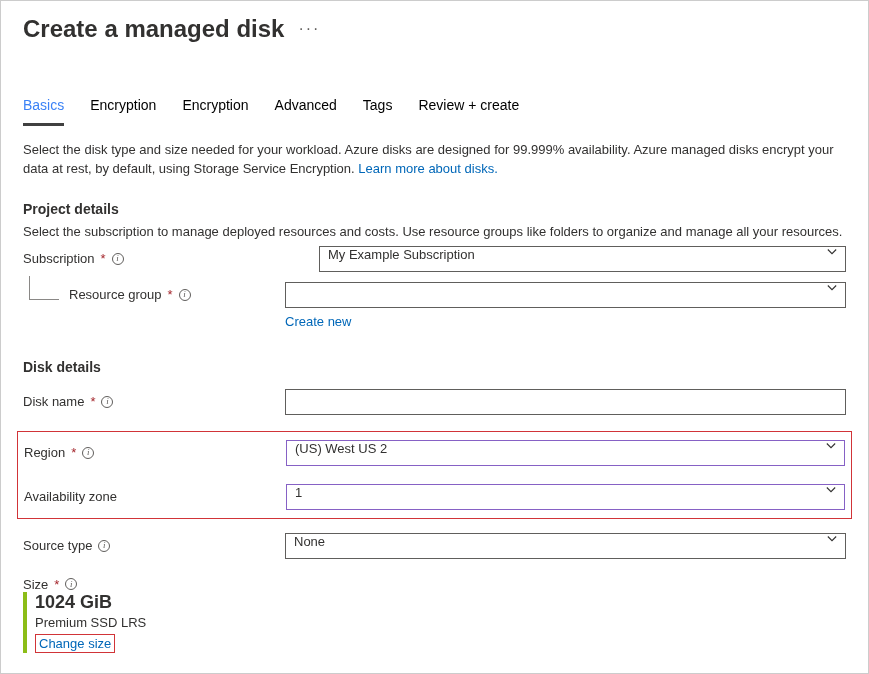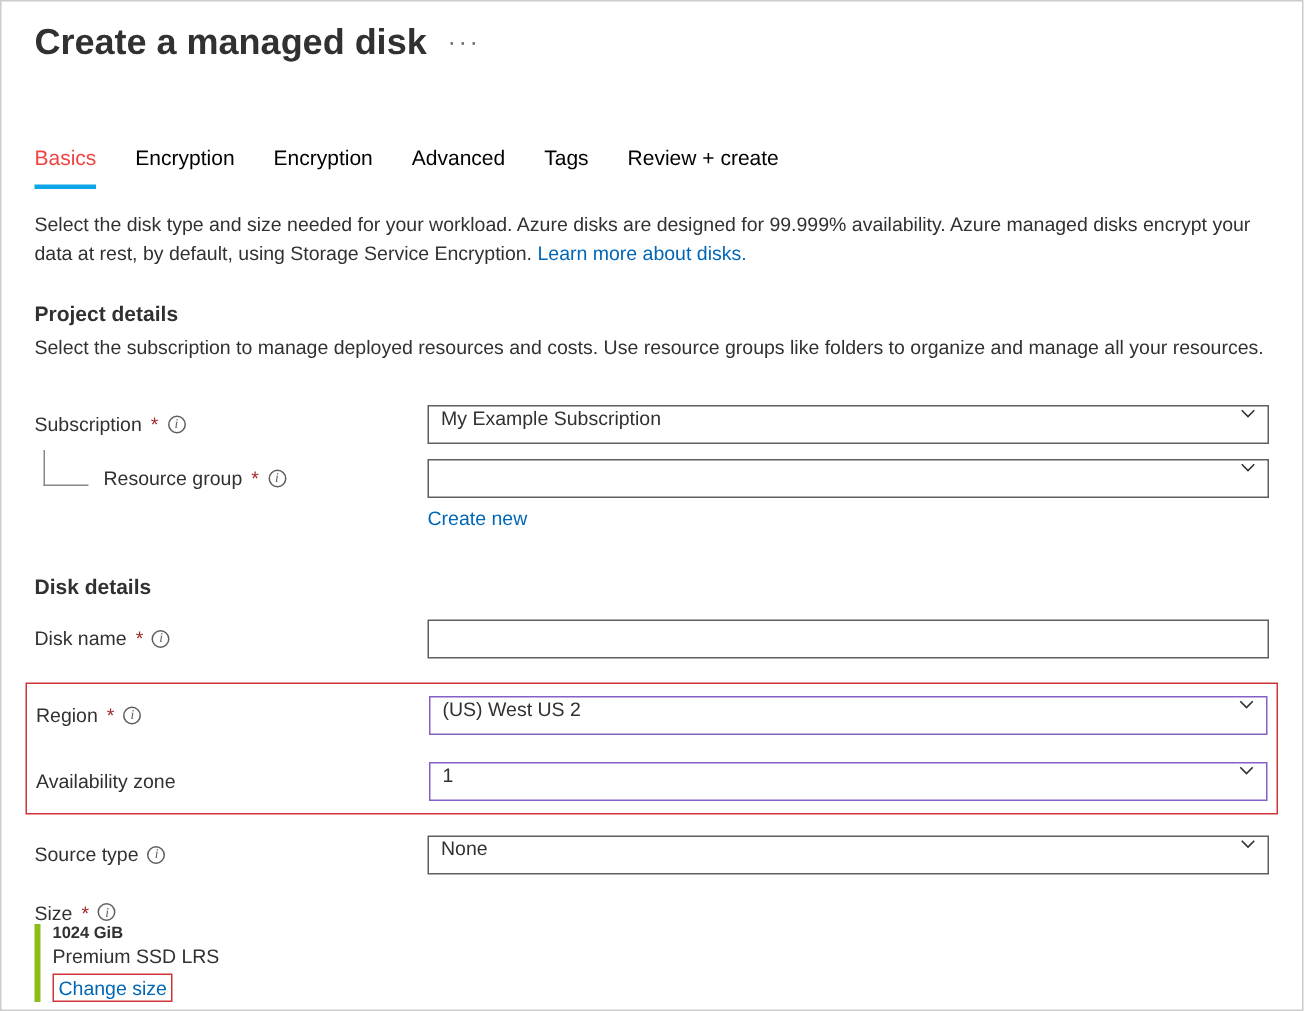--- a/index.html
+++ b/index.html
@@ -3,21 +3,21 @@
 <meta charset="utf-8">
 <style>
   * { box-sizing: border-box; margin: 0; padding: 0; }
   body { font-family: "Segoe UI", Arial, sans-serif; font-size: 13px; color: #323130; background: #fff; }
   .page { border: 1px solid #ccc; width: 869px; height: 674px; position: relative; padding: 10px 22px; }
   .header-row { display: flex; align-items: center; gap: 14px; margin-top: 4px; }
   .page-title { font-size: 24px; font-weight: 600; }
   .ellipsis { font-size: 16px; letter-spacing: 2px; color: #605e5c; }
   .tabs { display: flex; gap: 26px; margin-top: 48px; border-bottom: 1px solid transparent; }
   .tab { font-size: 14px; padding: 6px 0 10px 0; cursor: pointer; color: #000000; }
-  .tab.active { border-bottom: 3px solid #0ea5e9; color: #ef4444; font-weight: 400; }
+  .tab.active { border-bottom: 3px solid #404040; color: #3b82f6; font-weight: 400; }
   .intro { margin-top: 14px; line-height: 1.45; font-size: 13px; color: #323130; }
   .link { color: #0067b8; cursor: pointer; }
   .section-heading { font-weight: 600; font-size: 14px; margin-top: 22px; margin-bottom: 6px; }
   .section-desc { font-size: 13px; line-height: 1.45; }
   .form-row { display: flex; align-items: center; margin-top: 14px; }
   .label-col { width: 262px; display: flex; align-items: center; gap: 6px; font-size: 13px; }
   .field-col { flex: 1; }
   .req { color: #a4262c; }
   .info-icon { width: 12px; height: 12px; border: 1px solid #605e5c; border-radius: 50%; display: inline-flex; align-items: center; justify-content: center; font-size: 9px; color: #605e5c; line-height: 1; font-style: italic; font-family: Georgia, serif; }
   .select-box, .text-input { width: 100%; height: 26px; border: 1px solid #605e5c; background: #fff; display: flex; align-items: flex-start; justify-content: space-between; padding: 0 8px; font-size: 13px; cursor: pointer; }
@@ -25,21 +25,21 @@
   .chevron { width: 10px; height: 10px; }
   .chevron svg { display: block; }
   .indent-wrap { display: flex; align-items: center; margin-top: 10px; }
   .indent-line { width: 30px; height: 24px; border-left: 1px solid #8a8886; border-bottom: 1px solid #8a8886; margin-left: 6px; margin-right: 10px; margin-top: -14px; }
   .create-new { margin-left: 262px; margin-top: 6px; font-size: 13px; }
   .highlight-box { border: 1px solid #d13438; padding: 8px 6px 8px 6px; margin-top: 16px; margin-left: -6px; margin-right: -6px; }
   .highlight-box .form-row { margin-top: 0; }
   .highlight-box .form-row + .form-row { margin-top: 18px; }
   .highlight-box .select-box { border: 1px solid #8661c5; }
   .size-block { border-left: 4px solid #8cbd18; padding-left: 8px; }
-  .size-value { font-weight: 600; font-size: 11px; }
+  .size-value { font-weight: 600; font-size: 18px; }
   .size-type { font-size: 13px; margin-top: 2px; }
   .change-size { display: inline-block; border: 1px solid #d13438; padding: 1px 3px; margin-top: 4px; }
 </style>
 </head>
 <body>
 
 <div class="page">
 
   <div class="header-row">
     <div class="page-title">Create a managed disk</div>
@@ -55,21 +55,21 @@
     <div class="tab">Review + create</div>
   </div>
 
   <div class="intro">
     <span>Select the disk type and size needed for your workload. Azure disks are designed for 99.999% availability. Azure managed disks encrypt your data at rest, by default, using Storage Service Encryption. </span><span class="link">Learn more about disks.</span>
   </div>
 
   <div class="section-heading">Project details</div>
   <div class="section-desc">Select the subscription to manage deployed resources and costs. Use resource groups like folders to organize and manage all your resources.</div>
 
-  <div class="form-row" style="margin-top:28px;">
+  <div class="form-row" style="margin-top:4px;gap:34px;">
     <div class="label-col">
       <span>Subscription</span>
       <span class="req">*</span>
       <span class="info-icon">i</span>
     </div>
     <div class="field-col">
       <div class="select-box">
         <span>My Example Subscription</span>
         <span class="chevron">
             <svg viewBox="0 0 12 12">

